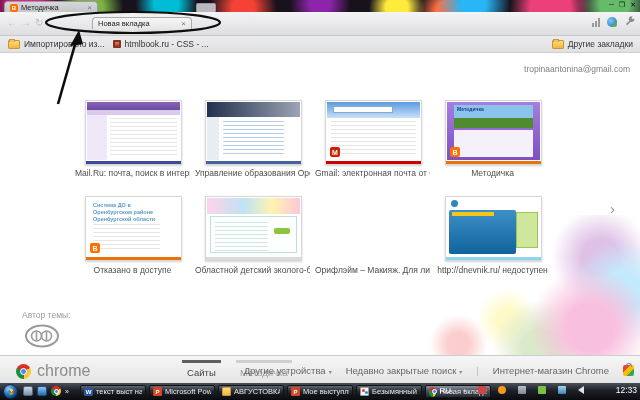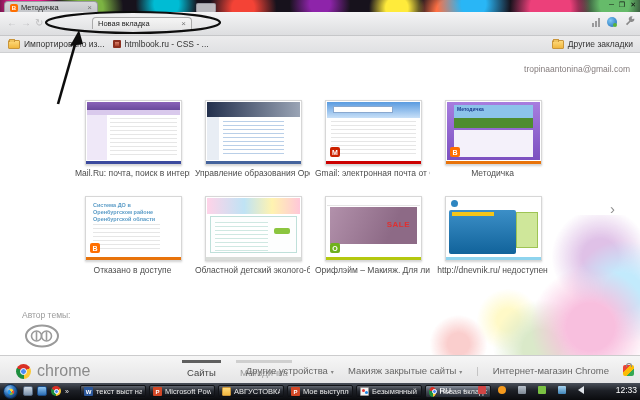--- a/index.html
+++ b/index.html
@@ -292,29 +292,20 @@
       <div class="shot">
           <div class="a"></div>
           <div class="b"></div>
           <div class="c"></div>
           <div class="lines"></div>
         </div>
       <div class="accent-bar"></div>
     </div>
     <div class="tlabel" style="left:195px;top:213px">Областной детский эколого-би...</div>
 
-    <div class="thumb m6" style="left: 325px; top: 144px; --accent: #b4c80f;">
-      <div class="shot">
-          <div class="a"></div>
-          <div class="b"></div>
-        <span class="itext">SALE</span>
-        <span class="logo" style="background: rgb(111, 177, 30);">O</span>
-      </div>
-      <div class="accent-bar"></div>
-    </div>
     <div class="tlabel" style="left:315px;top:213px">Орифлэйм – Макияж. Для лица...</div>
 
     <div class="thumb m7" style="left: 445px; top: 144px; --accent: #8ed4ee;">
       <div class="shot">
           <div class="a"></div>
           <div class="b"></div>
           <div class="c"></div>
           <div class="d"></div>
         </div>
       <div class="accent-bar"></div>
@@ -335,21 +326,21 @@
 
   <div class="bottombar">
     <div class="chrome-brand">
       <span class="chrome-logo"></span>
       <span class="brand-text">chrome</span>
     </div>
     <span class="bb-tab on">Сайты</span>
     <span class="bb-tab off">Методичка</span>
     <div class="bb-links">
       <span><span>Другие устройства</span><span class="arr">▾</span></span>
-      <span><span>Макияж закрытые сайты</span><span class="arr">▾</span></span>
+      <span><span>Недавно закрытые поиск</span><span class="arr">▾</span></span>
       <span class="bb-sep">|</span>
       <span>Интернет-магазин Chrome</span>
       <span class="bag-icon"></span>
     </div>
   </div>
 
   <div class="taskbar">
     <span class="orb"></span>
     <div class="ql">
       <span class="ql-icon ql-desktop"></span>

